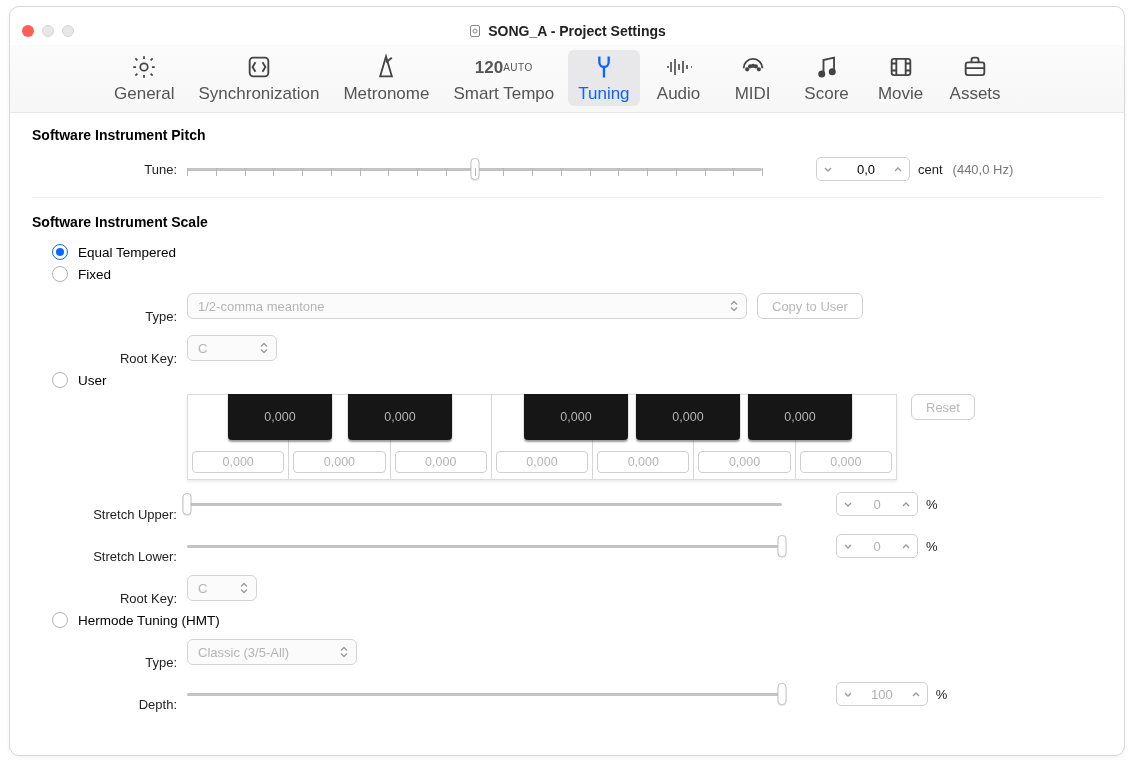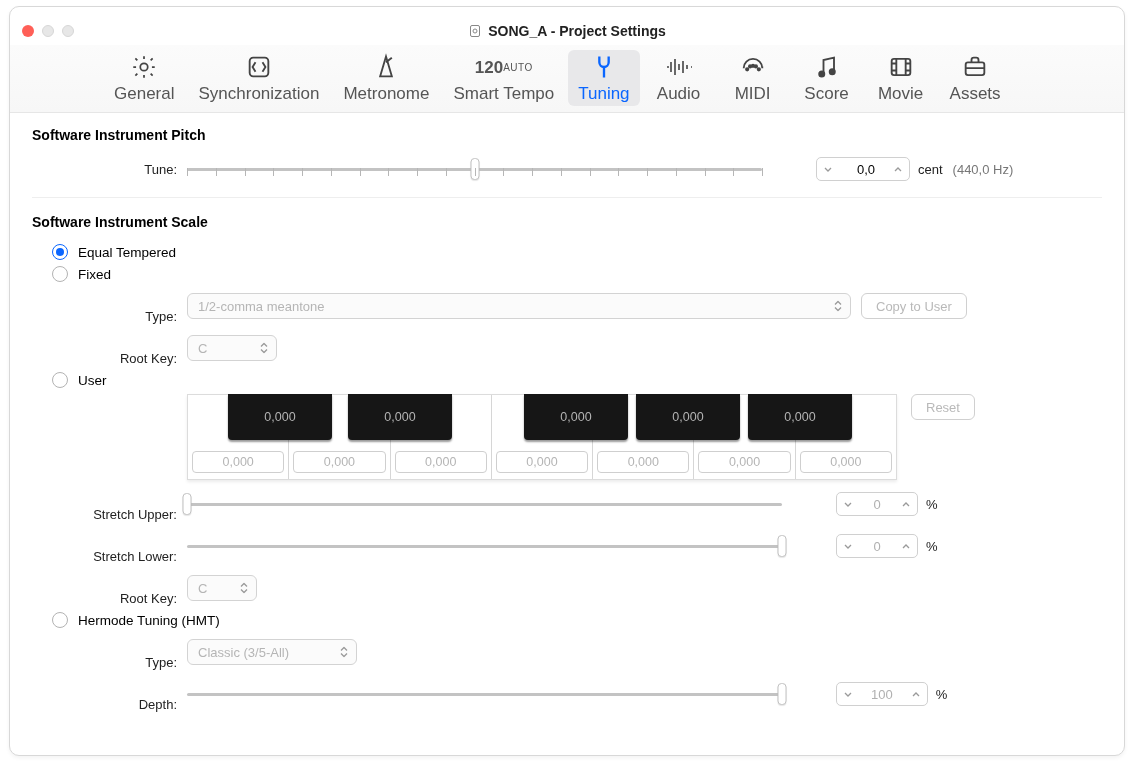--- a/index.html
+++ b/index.html
@@ -363,21 +363,21 @@
       <span>Equal Tempered</span>
     </div>
 
     <div class="radio-row">
       <div class="radio"></div>
       <span>Fixed</span>
     </div>
 
     <div class="row">
       <div class="row-label-col sub">Type:</div>
-      <div class="select disabled" style="width:664px">
+      <div class="select disabled" style="width:560px">
         <span>1/2-comma meantone</span>
         <span class="select-caret">
           <svg class="caret-svg" viewBox="0 0 8 5">
               <path d="M1 4l3-3 3 3" fill="none" stroke-width="1.3"></path>
             </svg>
           <svg class="caret-svg" viewBox="0 0 8 5">
               <path d="M1 1l3 3 3-3" fill="none" stroke-width="1.3"></path>
             </svg>
         </span>
       </div>

